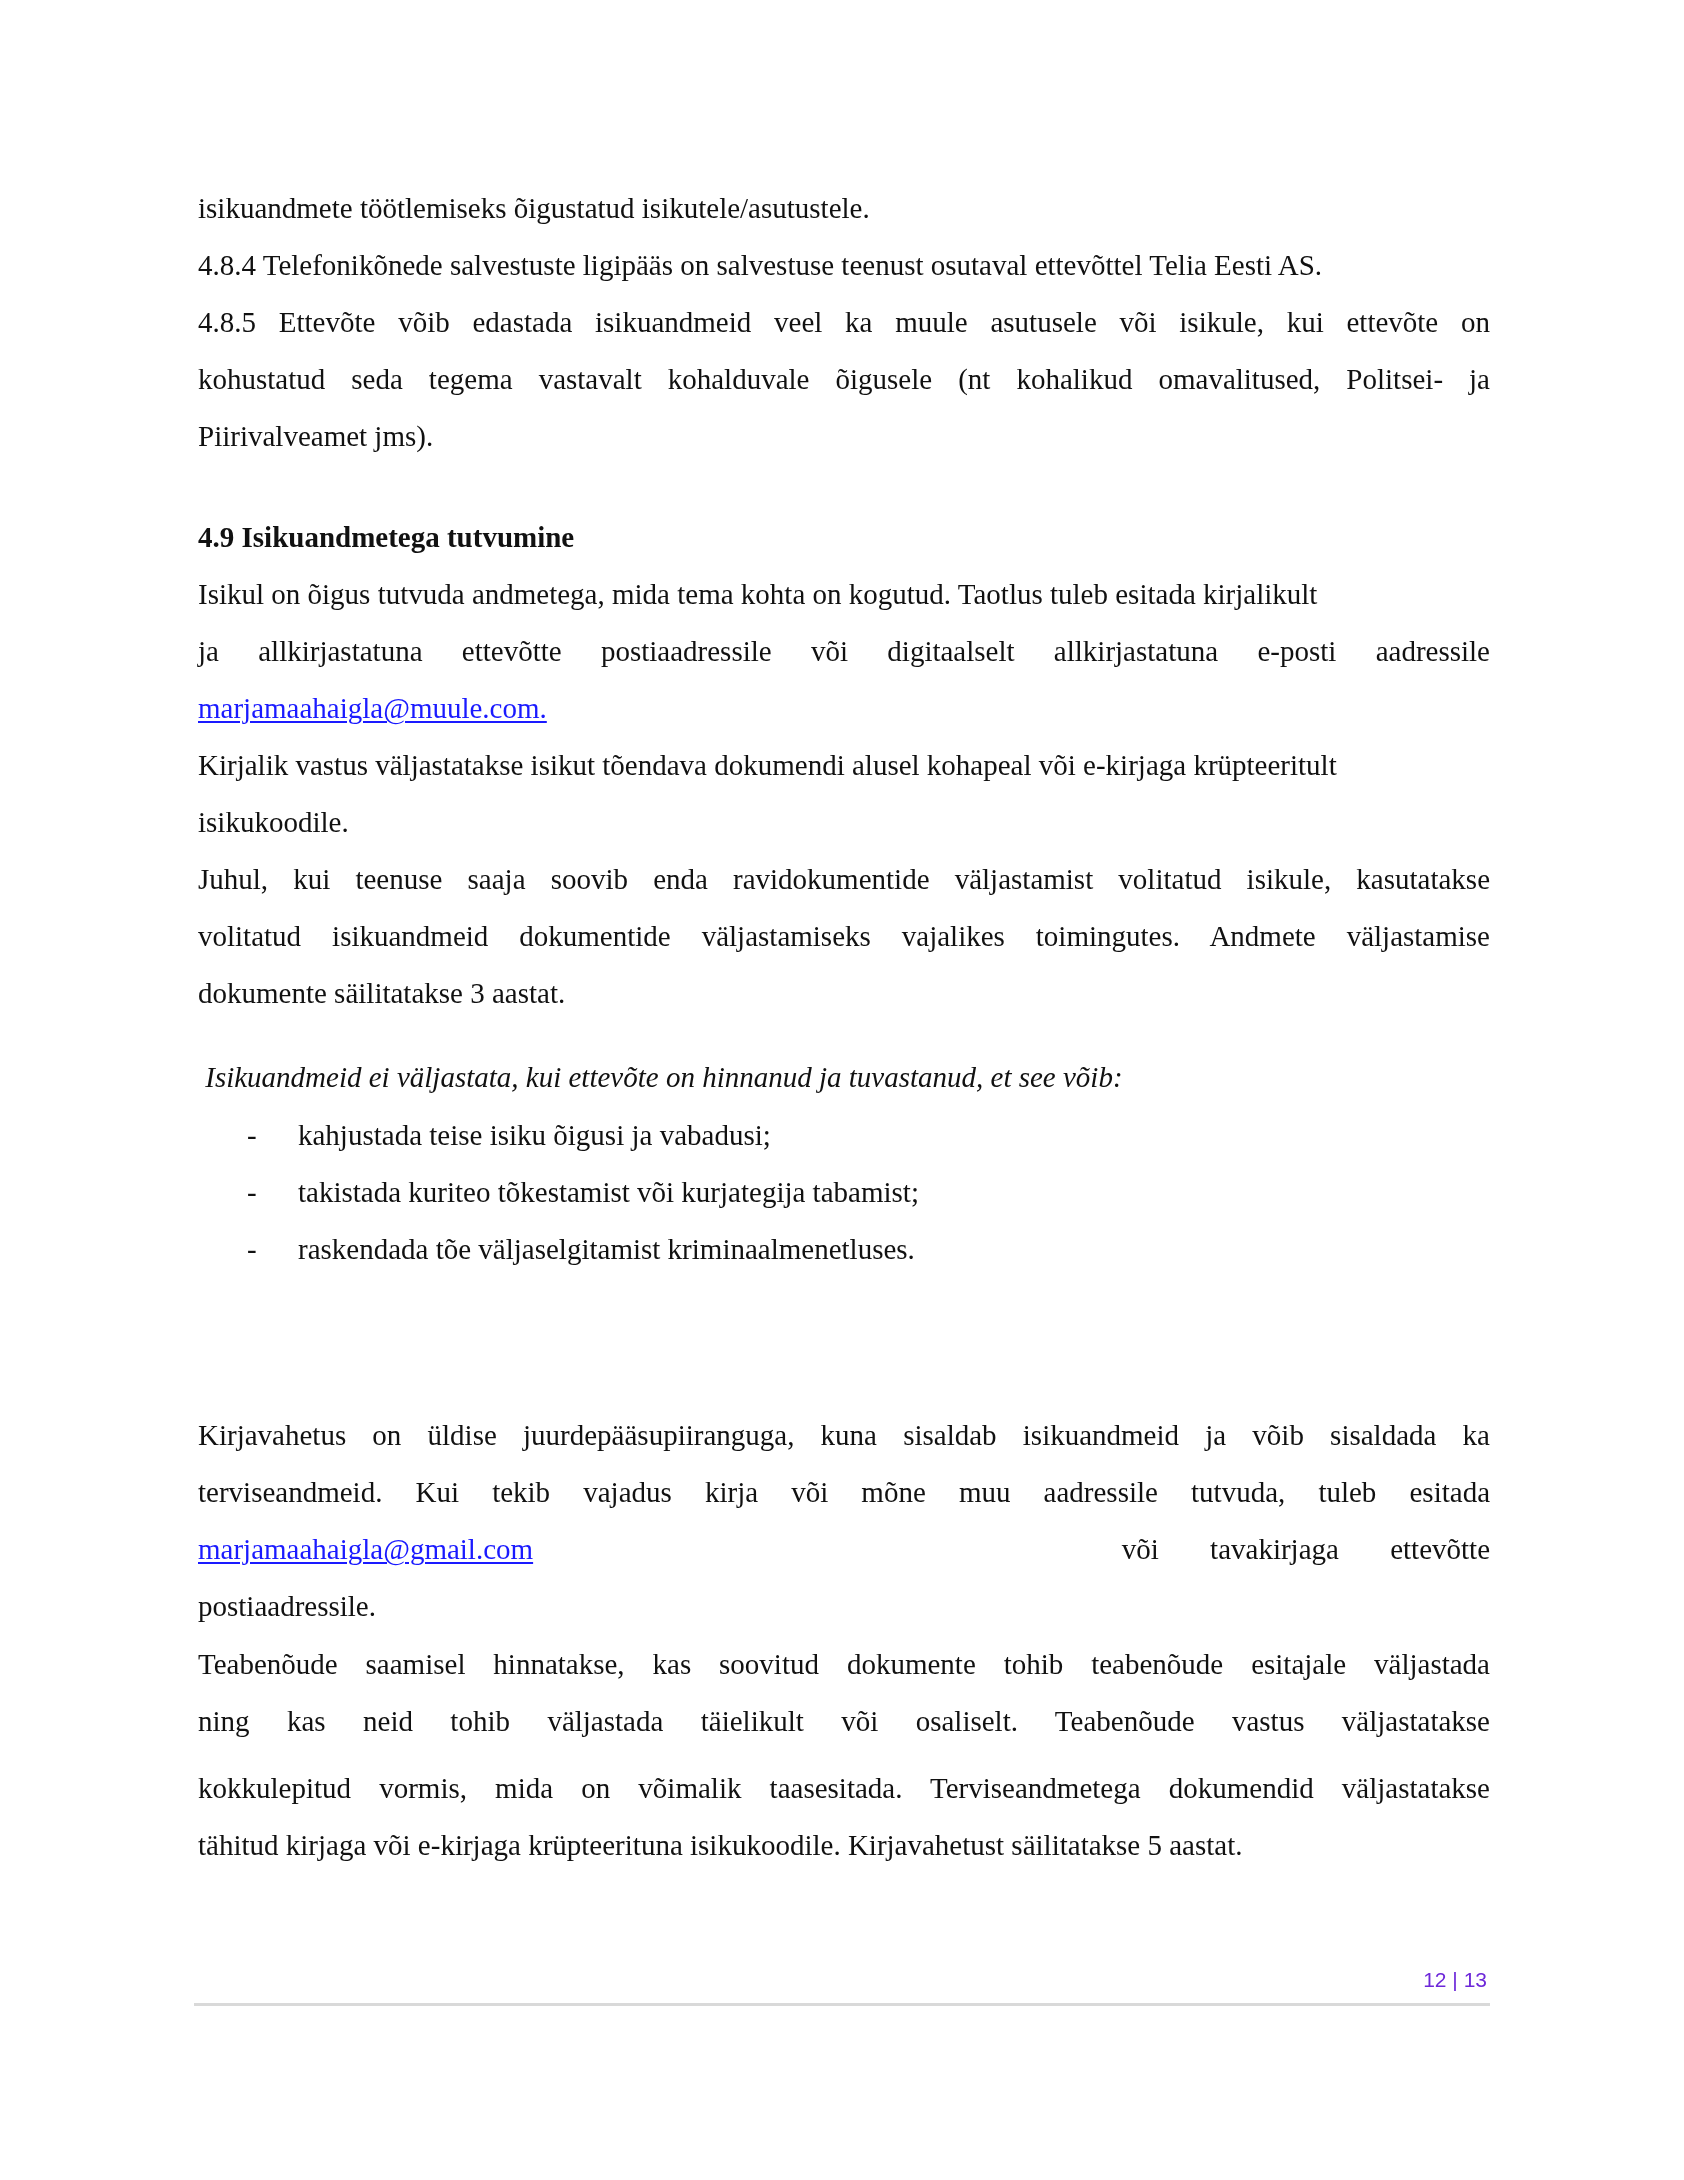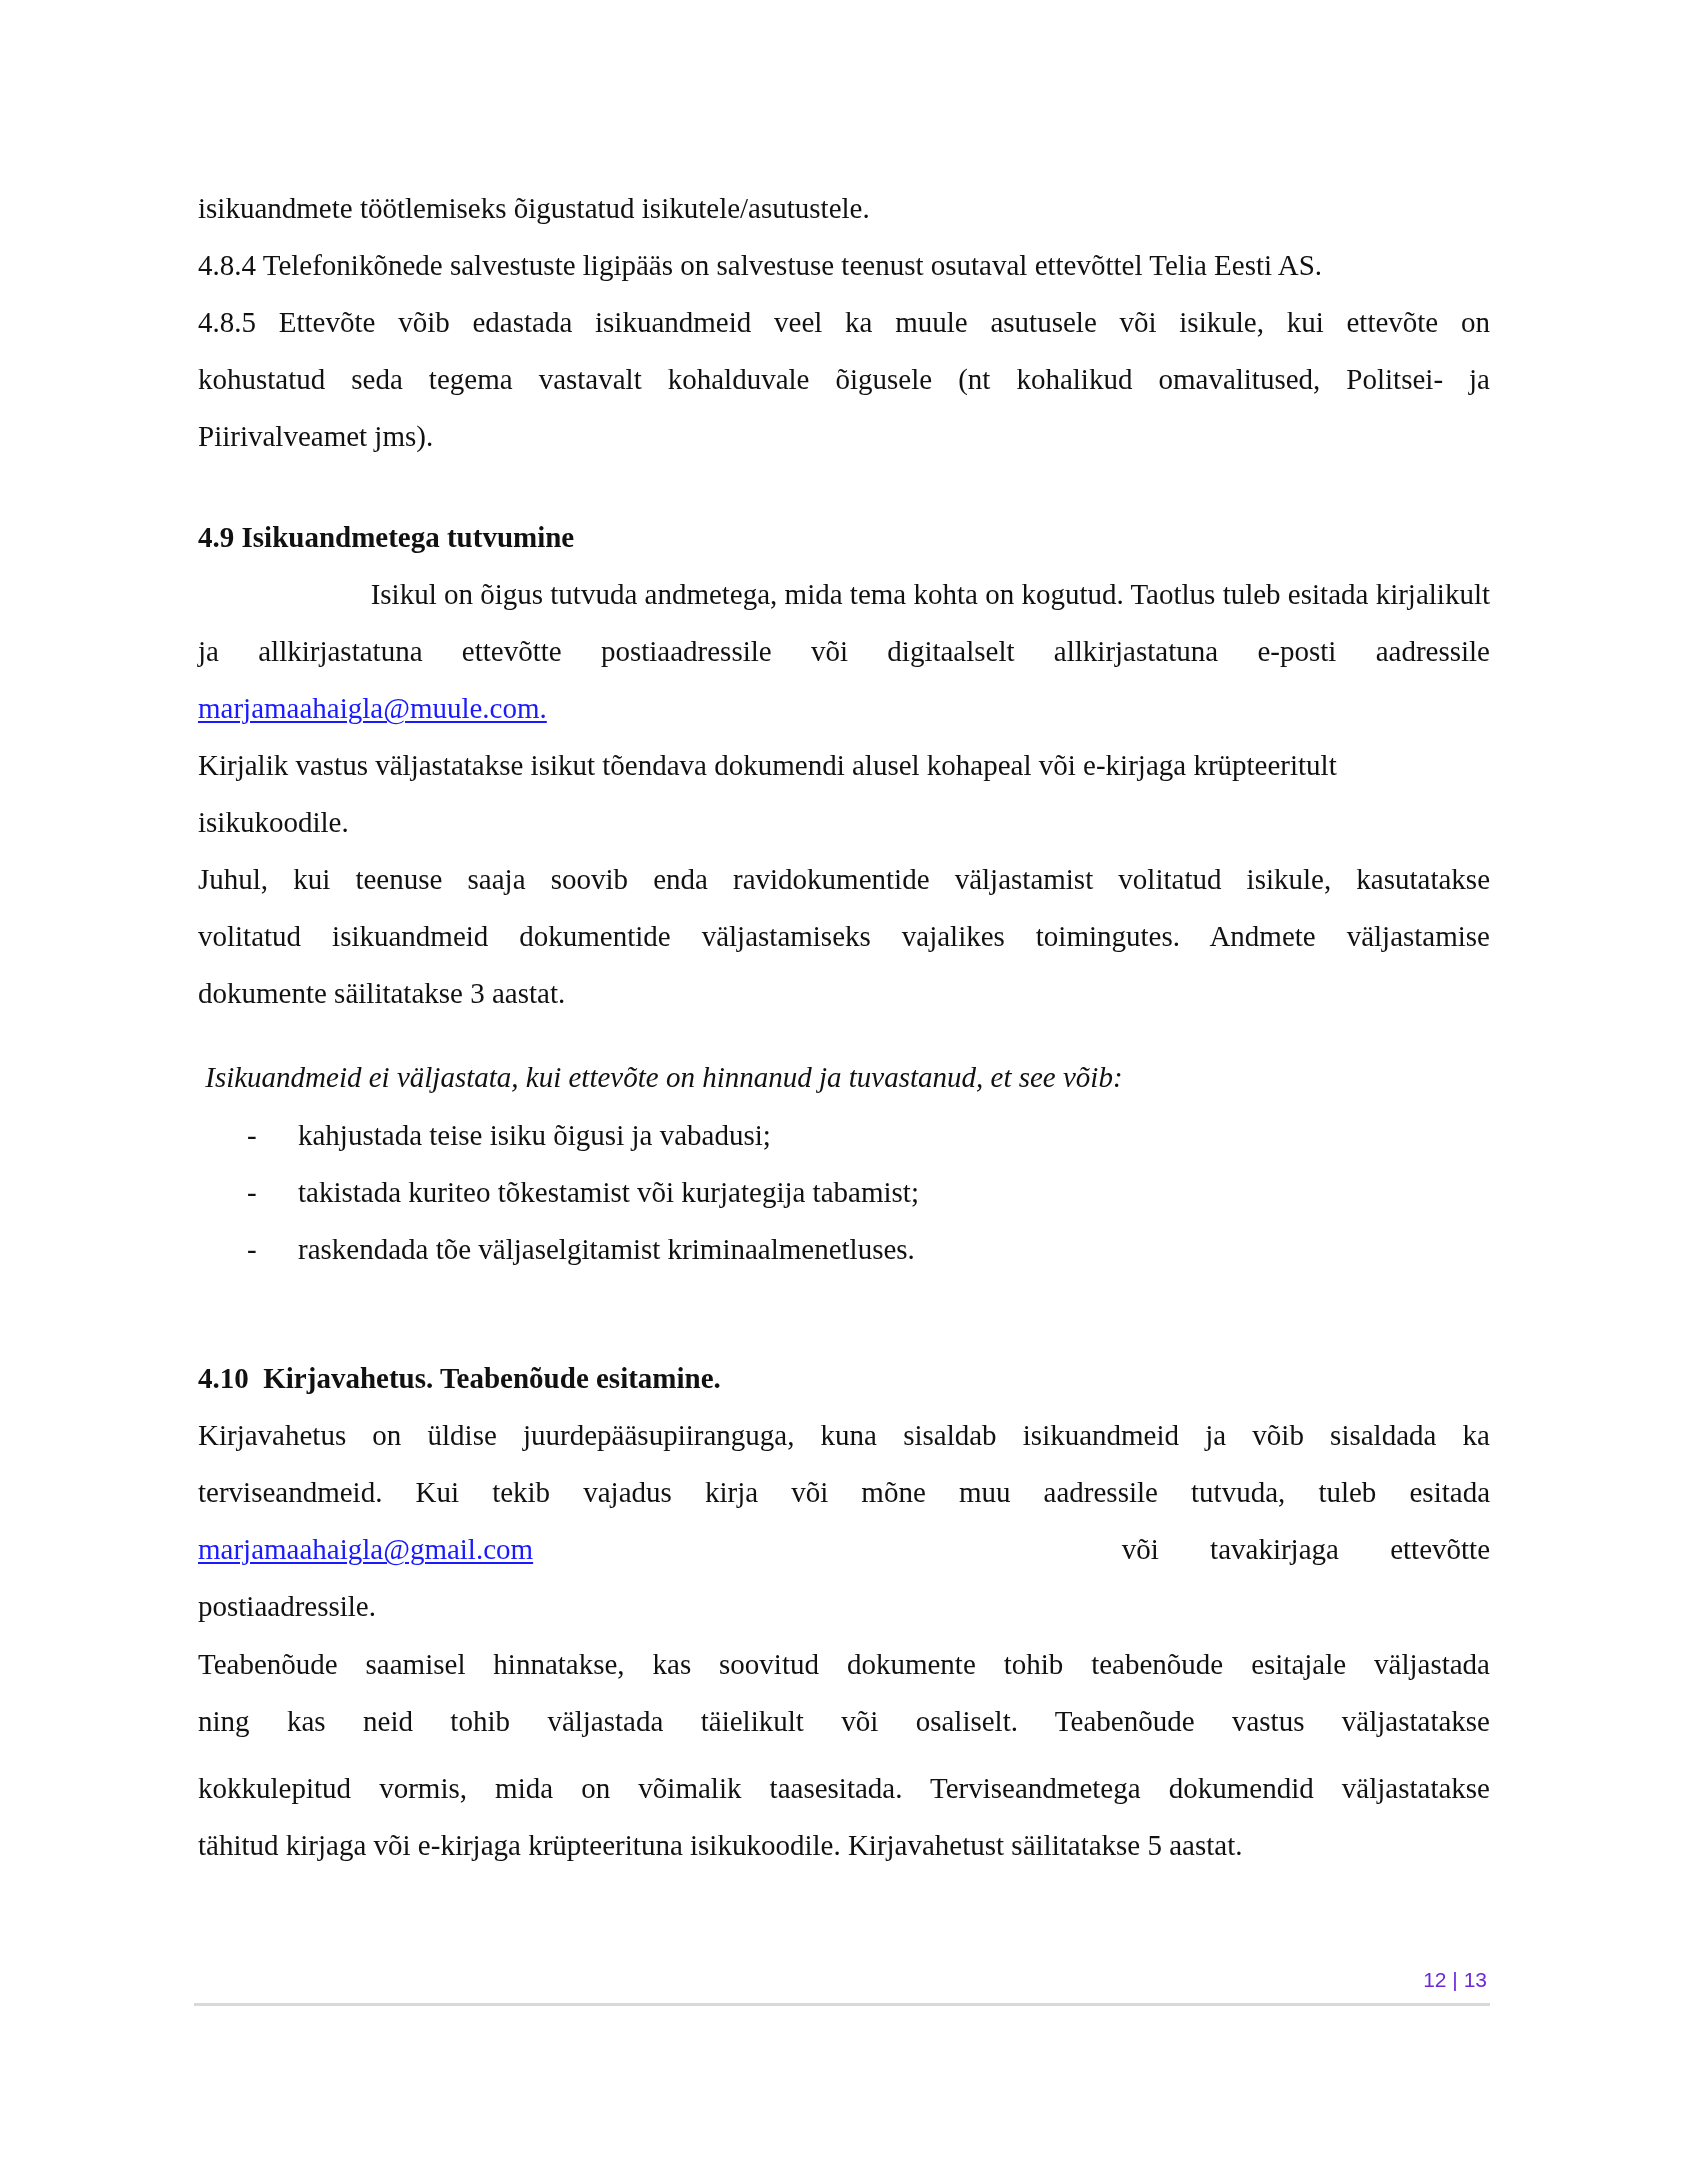--- a/index.html
+++ b/index.html
@@ -31,21 +31,21 @@
 
 <div class="page">
 
   <div class="line" style="top:191px;">isikuandmete töötlemiseks õigustatud isikutele/asutustele.</div>
   <div class="line" style="top:248px;">4.8.4 Telefonikõnede salvestuste ligipääs on salvestuse teenust osutaval ettevõttel Telia Eesti AS.</div>
   <div class="line just" style="top:305px;">4.8.5 Ettevõte võib edastada isikuandmeid veel ka muule asutusele või isikule, kui ettevõte on</div>
   <div class="line just" style="top:362px;">kohustatud seda tegema vastavalt kohalduvale õigusele (nt kohalikud omavalitused, Politsei- ja</div>
   <div class="line" style="top:419px;">Piirivalveamet jms).</div>
 
   <div class="line bold" style="top:520px;">4.9  Isikuandmetega tutvumine</div>
-  <div class="line" style="top:577px;text-align:right;">Isikul on õigus tutvuda andmetega, mida tema kohta on kogutud. Taotlus tuleb esitada  kirjalikult</div>
+  <div class="line" style="top:577px;">Isikul on õigus tutvuda andmetega, mida tema kohta on kogutud. Taotlus tuleb esitada  kirjalikult</div>
   <div class="line just" style="top:634px;">ja allkirjastatuna ettevõtte postiaadressile või digitaalselt allkirjastatuna e-posti aadressile</div>
   <div class="line" style="top:691px;">
     <a class="mail">marjamaahaigla@muule.com.</a>
   </div>
   <div class="line" style="top:748px;">Kirjalik vastus väljastatakse isikut tõendava dokumendi alusel kohapeal või e-kirjaga krüpteeritult</div>
   <div class="line" style="top:805px;">isikukoodile.</div>
   <div class="line just" style="top:862px;">Juhul, kui teenuse saaja soovib enda ravidokumentide väljastamist volitatud isikule, kasutatakse</div>
   <div class="line just" style="top:919px;">volitatud isikuandmeid dokumentide väljastamiseks vajalikes toimingutes. Andmete väljastamise</div>
   <div class="line" style="top:976px;">dokumente säilitatakse 3 aastat.</div>
 
@@ -59,21 +59,20 @@
     <div>
       <span class="bullet" style="top:1175px; line-height:34px;">-</span>
       <span class="bullet-text" style="top:1175px;">takistada kuriteo tõkestamist või kurjategija tabamist;</span>
     </div>
     <div>
       <span class="bullet" style="top:1232px; line-height:34px;">-</span>
       <span class="bullet-text" style="top:1232px;">raskendada tõe väljaselgitamist kriminaalmenetluses.</span>
     </div>
   </div>
 
-  <div class="line bold" style="top:1361px; white-space:pre;">4.10  Kirjavahetus. Teabenõude esitamine.</div>
   <div class="line just" style="top:1418px;">Kirjavahetus on üldise juurdepääsupiiranguga, kuna sisaldab isikuandmeid  ja võib sisaldada ka</div>
   <div class="line just" style="top:1475px;">terviseandmeid. Kui tekib vajadus kirja või mõne muu aadressile tutvuda, tuleb esitada</div>
   <div class="line" style="top:1532px; display:flex; justify-content:space-between;">
     <a class="mail">marjamaahaigla@gmail.com</a>
     <span style="word-spacing:44px;">või tavakirjaga ettevõtte</span>
   </div>
   <div class="line" style="top:1589px;">postiaadressile.</div>
   <div class="line just" style="top:1647px;">Teabenõude saamisel hinnatakse, kas soovitud dokumente tohib teabenõude esitajale väljastada</div>
   <div class="line just" style="top:1704px;">ning kas neid tohib väljastada täielikult või osaliselt. Teabenõude vastus väljastatakse</div>
   <div class="line just" style="top:1771px;">kokkulepitud vormis, mida on võimalik taasesitada. Terviseandmetega dokumendid väljastatakse</div>

